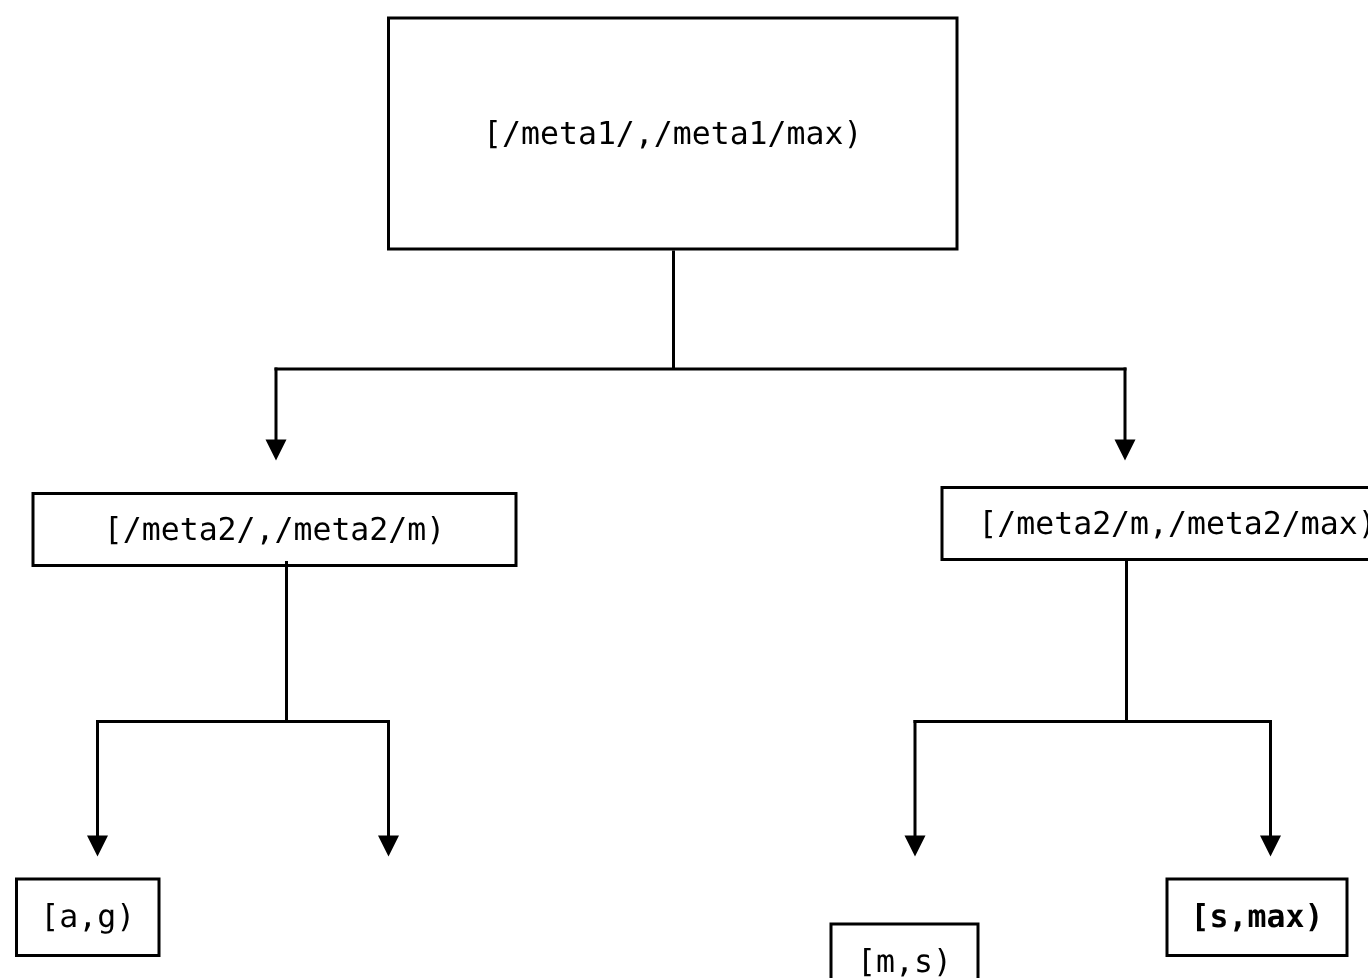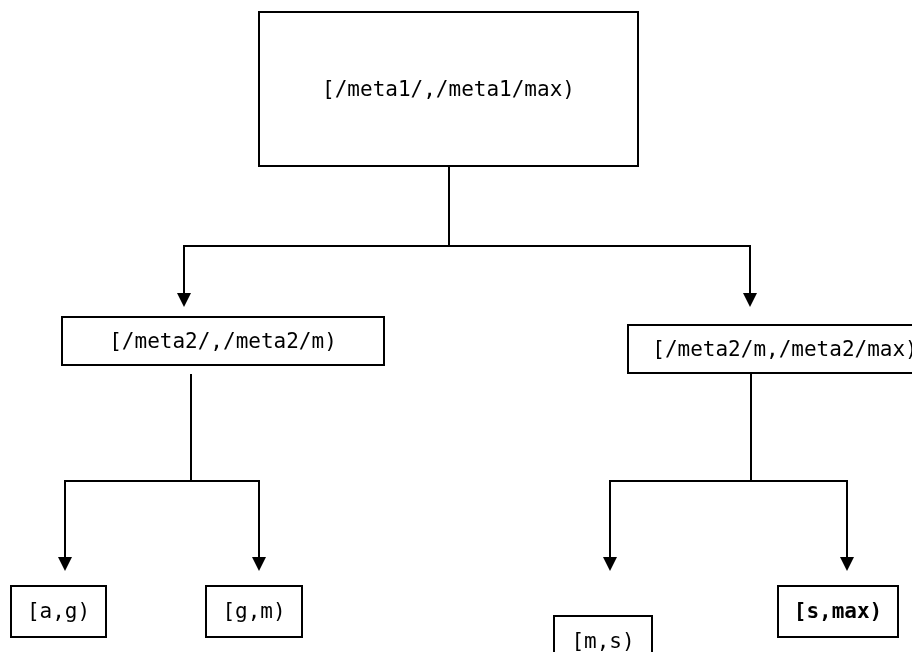--- a/index.html
+++ b/index.html
@@ -65,21 +65,21 @@
     <span class="node-label">[/meta1/,/meta1/max)</span>
   </div>
 
   <div class="edge-v" style="left:448px; top:167px; height:79px;"></div>
   <div class="edge-h" style="left:183px; top:245px; width:568px;"></div>
   <div class="edge-v" style="left:183px; top:245px; height:49px;"></div>
   <div class="arrow-head" style="left:177px; top:293px;"></div>
   <div class="edge-v" style="left:749px; top:245px; height:49px;"></div>
   <div class="arrow-head" style="left:743px; top:293px;"></div>
 
-  <div class="node" style="left:21px; top:316px; width:324px; height:50px;margin-left:40px;">
+  <div class="node" style="left:21px; top:328px; width:324px; height:50px;">
     <span class="node-label">[/meta2/,/meta2/m)</span>
   </div>
 
   <div class="node" style="left:582px; top:324px; width:316px; height:50px;margin-left:45px;">
     <span class="node-label">[/meta2/m,/meta2/max)</span>
   </div>
 
   <div class="edge-v" style="left:190px; top:374px; height:107px;"></div>
   <div class="edge-h" style="left:64px; top:480px; width:196px;"></div>
   <div class="edge-v" style="left:64px; top:480px; height:78px;"></div>
@@ -91,23 +91,20 @@
   <div class="edge-h" style="left:609px; top:480px; width:239px;"></div>
   <div class="edge-v" style="left:609px; top:480px; height:78px;"></div>
   <div class="arrow-head" style="left:603px; top:557px;"></div>
   <div class="edge-v" style="left:846px; top:480px; height:78px;"></div>
   <div class="arrow-head" style="left:840px; top:557px;"></div>
 
   <div class="node" style="left:10px; top:585px; width:97px; height:53px;align-items:center;">
     <span class="node-label">[a,g)</span>
   </div>
 
-  <div class="node" style="left:205px; top:585px; width:98px; height:53px;">
-    <span class="node-label">[g,m)</span>
-  </div>
 
   <div class="node" style="left:553px; top:615px; width:100px; height:53px;">
     <span class="node-label">[m,s)</span>
   </div>
 
   <div class="node" style="left:777px; top:585px; width:122px; height:53px;font-weight:bold;">
     <span class="node-label">[s,max)</span>
   </div>
 
 </div>

